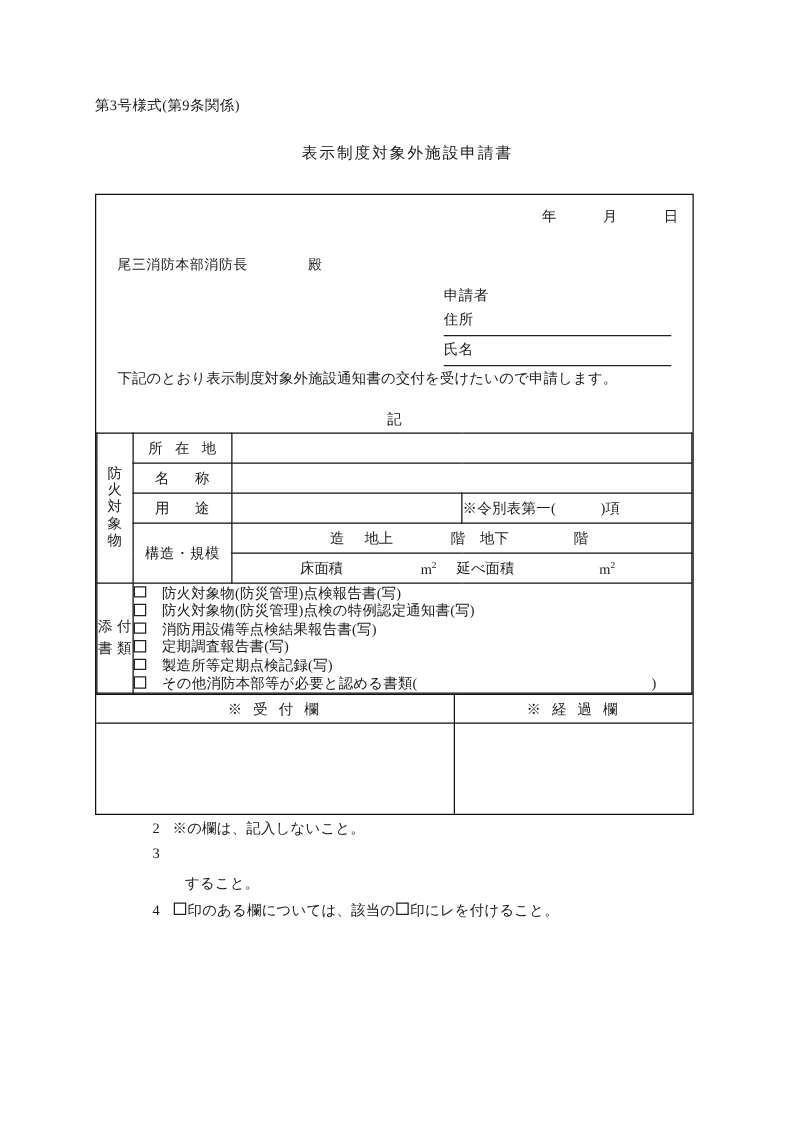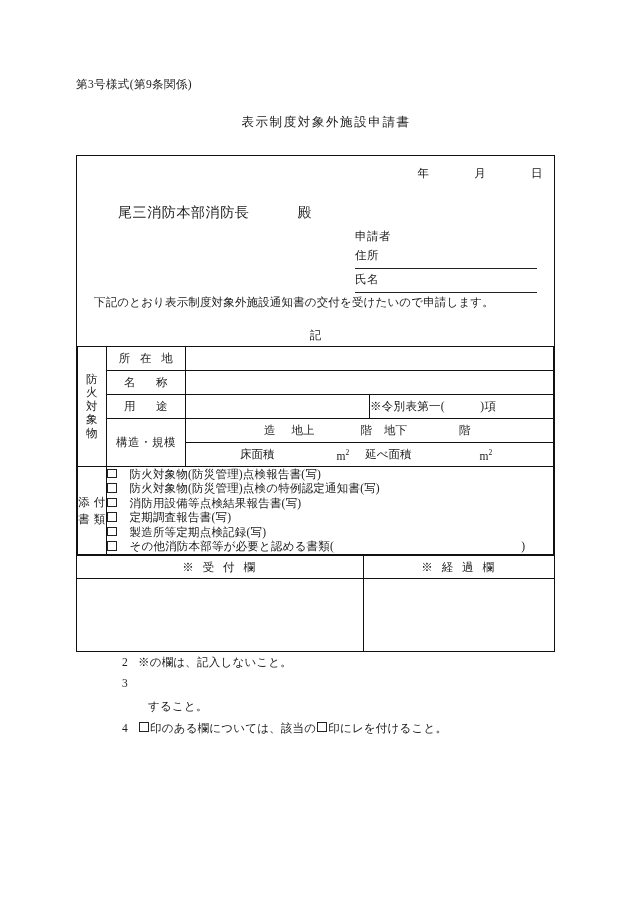--- a/index.html
+++ b/index.html
@@ -48,42 +48,40 @@
     width: 479px;
     border: 1px solid #111;
     box-sizing: border-box;
   }
 
   
   .preamble {
     position: relative;
     height: 190px;
     box-sizing: border-box;
-    font-family: Liberation Mono, monospace;
   }
   .date-line {
     position: absolute;
     right: 11px;
     top: 10px;
     font-size: 11.5px;
     letter-spacing: 0.5px;
     white-space: nowrap;
   }
   .date-line span { display: inline-block; }
   .date-line .gap-y { width: 30px; }
   .date-line .gap-m { width: 30px; }
 
   .addressee {
     position: absolute;
     left: 17px;
     top: 48px;
-    font-size: 14px;
+    font-size: 11px;
     letter-spacing: 0.6px;
     white-space: nowrap;
-    margin-left: 24px;
   }
   .addressee .dono {
     display: inline-block;
     margin-left: 48px;
   }
 
   .applicant {
     position: absolute;
     left: 278px;
     top: 73px;

